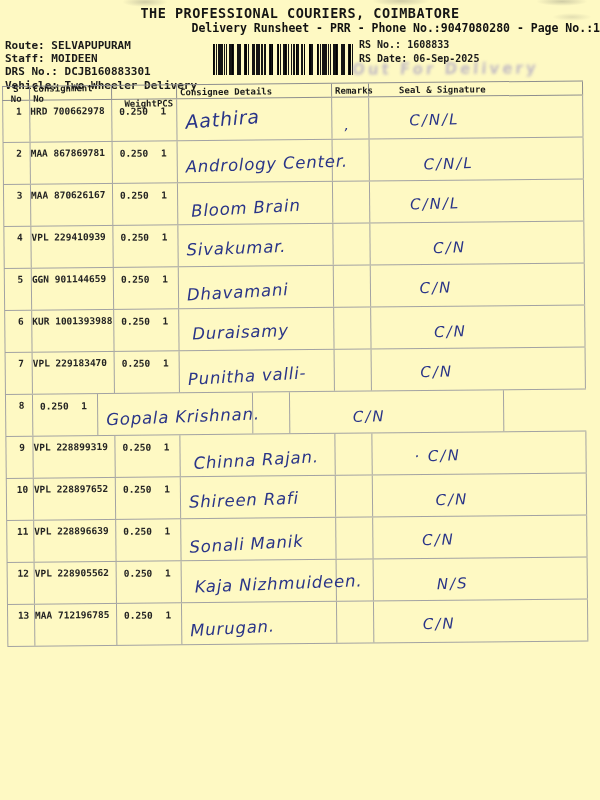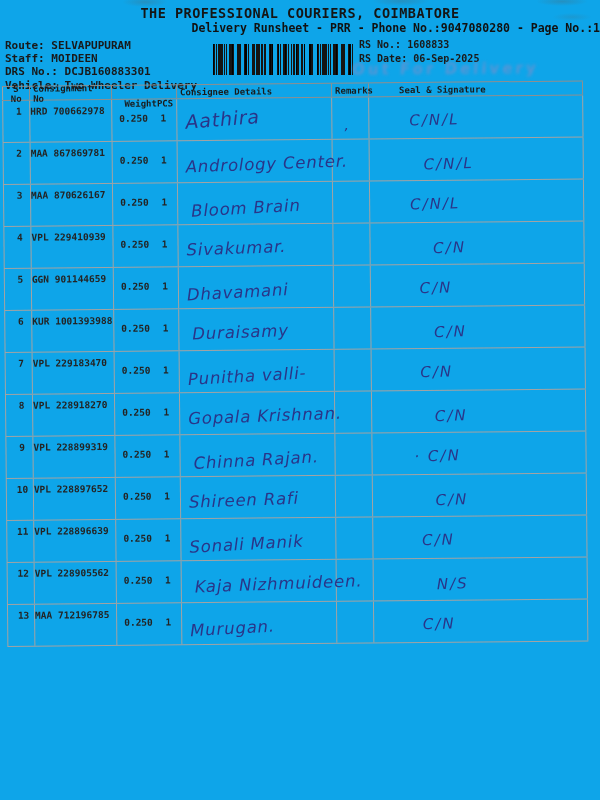--- a/index.html
+++ b/index.html
@@ -4,21 +4,21 @@
 <style>
   html,body{margin:0;padding:0;}
   body{
     width:600px;height:800px;
     background:#fdfdfb;
     font-family:"DejaVu Sans Mono", monospace;
     color:#1e1e1e;
     overflow:hidden;
     position:relative;
   }
-  .page{position:absolute;inset:0;background:#0ea5e9;}
+  .page{position:absolute;inset:0;background:#fef9c3;}
 
   
   .smudge{position:absolute;background:radial-gradient(ellipse at center, rgba(90,90,90,.28), rgba(120,120,120,0) 70%);pointer-events:none;}
   .sm1{left:122px;top:-3px;width:46px;height:10px;}
   .sm2{left:372px;top:-4px;width:58px;height:10px;}
   .sm3{left:536px;top:-3px;width:52px;height:9px;}
   .sm4{left:552px;top:13px;width:40px;height:8px;opacity:.6;}
 
   .doc-title{
     position:absolute;top:5px;left:0;width:100%;
@@ -65,21 +65,21 @@
   .c-sno{width:28px;}
   .c-cons{width:82px;}
   .c-wt{width:65px;}
   .c-name{width:155px;}
   .c-rem{width:37px;}
   .c-seal{width:214px;}
 
   .row .c{font-weight:bold;font-size:9.5px;color:#242424;padding-top:5px;}
   .row .c-sno{padding-left:5px;}
   .row .c-cons{padding-left:0;letter-spacing:0;}
-  .row .c-wt{display:flex;justify-content:space-between;padding:13px 10px 0 7px;}
+  .row .c-wt{display:flex;justify-content:space-between;padding:6px 10px 0 7px;}
   .hdr-wt{display:flex;justify-content:flex-end;width:100%;margin-top:23px;}
 
   
   .hw{
     font-family:"DejaVu Sans", sans-serif;
     font-style:italic;
     color:#2a3588;
     font-weight:normal;
   }
   .name{
@@ -262,21 +262,20 @@
     <div class="c c-rem">
       <span class="hw rem-mark"></span>
     </div>
     <div class="c c-seal">
       <span class="hw seal-txt">C/N</span>
     </div>
   </div>
 
   <div class="row">
     <div class="c c-sno">8</div>
-    <div class="c c-cons">VPL 228918270</div>
     <div class="c c-wt">
       <span>0.250</span>
       <span>1</span>
     </div>
     <div class="c c-name">
       <span class="hw name">Gopala Krishnan.</span>
     </div>
     <div class="c c-rem">
       <span class="hw rem-mark"></span>
     </div>

